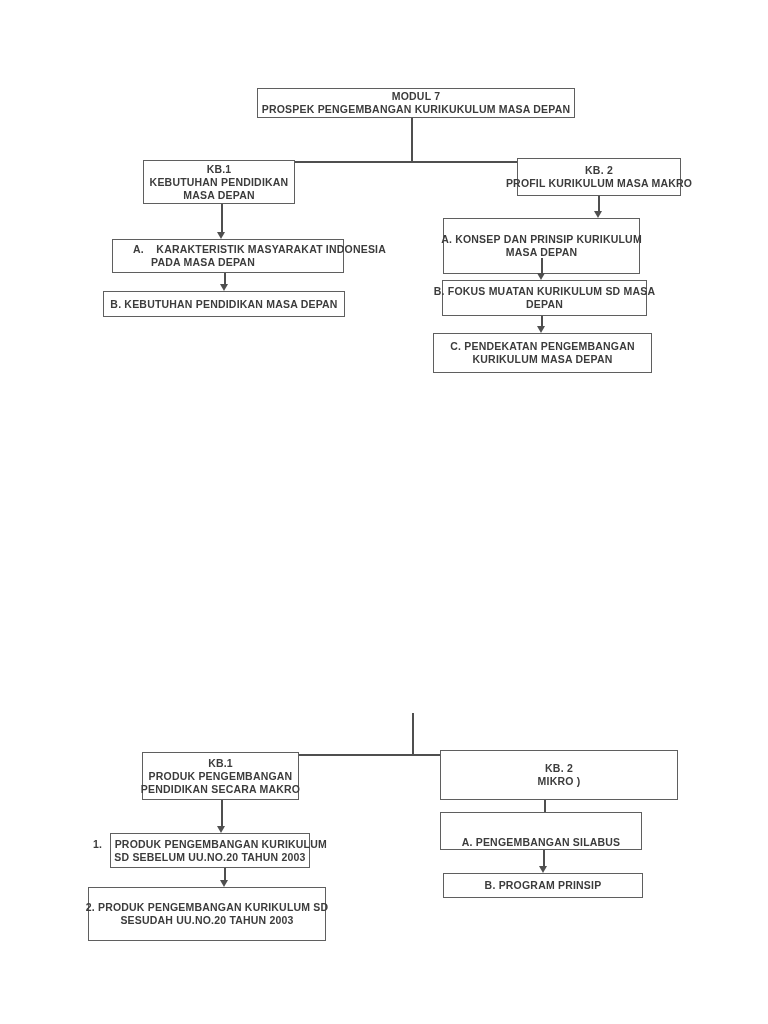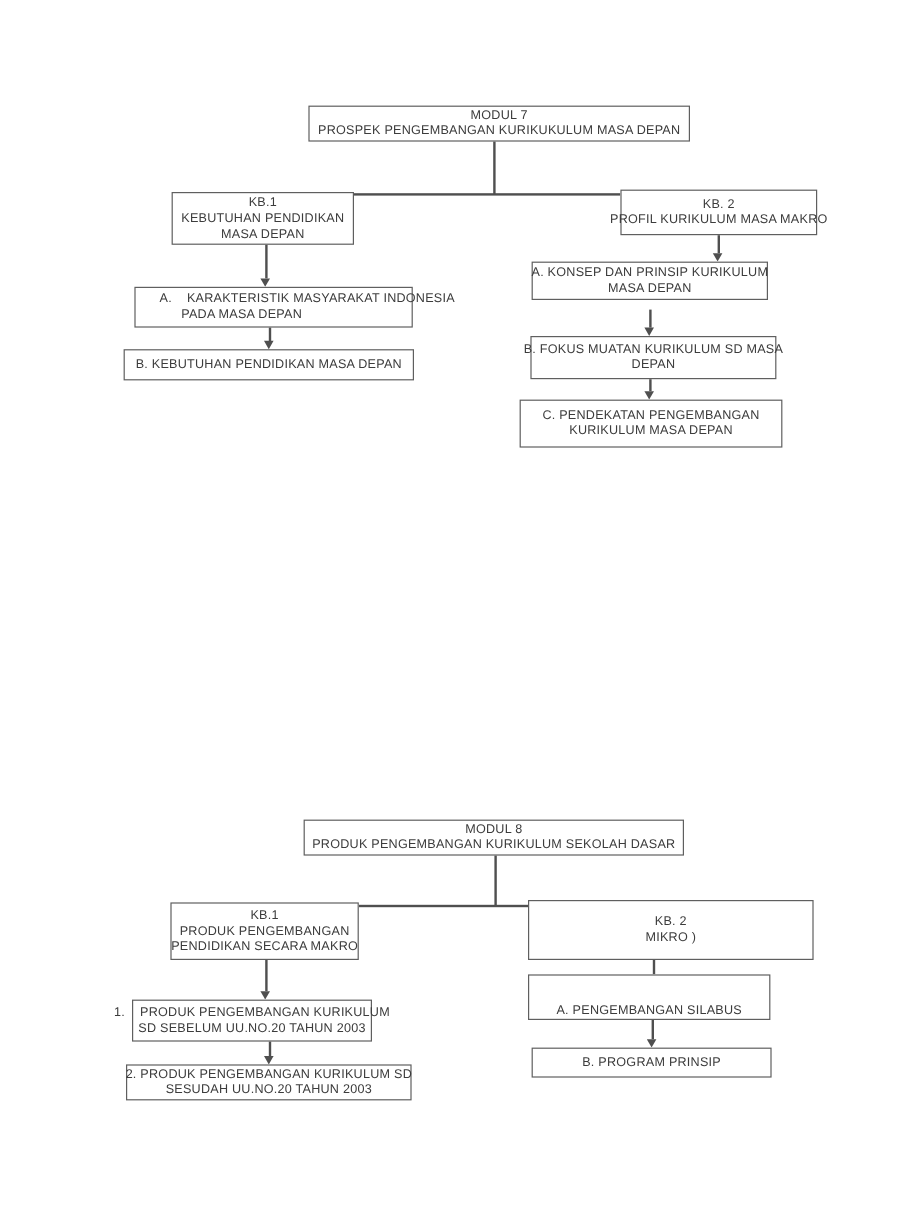--- a/index.html
+++ b/index.html
@@ -15,21 +15,21 @@
     font-family:"Liberation Sans", sans-serif;
     overflow:hidden;
   }
   .box{
     position:absolute;
     box-sizing:border-box;
     border:1.5px solid var(--border);
     background:#ffffff;
     color:var(--text);
     font-size:10.5px;
-    font-weight:normal;
+    font-weight:bold;
     line-height:13px;
     display:flex;
     flex-direction:column;
     justify-content:center;
     align-items:center;
     text-align:center;
     letter-spacing:0.2px;
   }
   .box .ln{white-space:pre;}
   .box.left-align{align-items:flex-start;text-align:center;}
@@ -80,45 +80,41 @@
   <div class="vline" style="left:224px;top:273px;height:12px;"></div>
   <div class="arrowhead" style="left:220px;top:284px;"></div>
 
   <div class="box" style="left:103px;top:291px;width:242px;height:26px;">
     <div class="ln">B. KEBUTUHAN PENDIDIKAN MASA DEPAN</div>
   </div>
 
   <div class="vline" style="left:598px;top:196px;height:15px;"></div>
   <div class="arrowhead" style="left:594px;top:211px;"></div>
 
-  <div class="box" style="left:443px;top:218px;width:197px;height:32px;">
+  <div class="box" style="left:443px;top:218px;width:197px;height:56px;">
     <div class="ln">A. KONSEP DAN PRINSIP KURIKULUM</div>
     <div class="ln">MASA DEPAN</div>
   </div>
 
   <div class="vline" style="left:541px;top:258px;height:15px;"></div>
   <div class="arrowhead" style="left:537px;top:273px;"></div>
 
   <div class="box" style="left:442px;top:280px;width:205px;height:36px;">
     <div class="ln">B. FOKUS MUATAN KURIKULUM SD MASA</div>
     <div class="ln">DEPAN</div>
   </div>
 
   <div class="vline" style="left:541px;top:316px;height:10px;"></div>
   <div class="arrowhead" style="left:537px;top:326px;"></div>
 
   <div class="box" style="left:433px;top:333px;width:219px;height:40px;">
     <div class="ln">C. PENDEKATAN PENGEMBANGAN</div>
     <div class="ln">KURIKULUM MASA DEPAN</div>
   </div>
 
-  <div class="box" style="left:253px;top:683px;width:317px;height:30px;">
-    <div class="ln">MODUL 8</div>
-    <div class="ln">PRODUK PENGEMBANGAN KURIKULUM SEKOLAH DASAR</div>
-  </div>
 
   <div class="vline" style="left:412px;top:713px;height:42px;"></div>
   <div class="hline" style="left:299px;top:754px;width:141px;"></div>
 
   <div class="box" style="left:142px;top:752px;width:157px;height:48px;">
     <div class="ln">KB.1</div>
     <div class="ln">PRODUK PENGEMBANGAN</div>
     <div class="ln">PENDIDIKAN SECARA MAKRO</div>
   </div>
 
@@ -131,21 +127,21 @@
   <div class="arrowhead" style="left:217px;top:826px;"></div>
 
   <div class="box" style="left:110px;top:833px;width:200px;height:35px;">
     <div class="ln">1.    PRODUK PENGEMBANGAN KURIKULUM</div>
     <div class="ln">SD SEBELUM UU.NO.20 TAHUN 2003</div>
   </div>
 
   <div class="vline" style="left:224px;top:868px;height:12px;"></div>
   <div class="arrowhead" style="left:220px;top:880px;"></div>
 
-  <div class="box" style="left:105px;top:887px;width:238px;height:30px;text-align:right;">
+  <div class="box" style="left:88px;top:887px;width:238px;height:54px;text-align:right;">
     <div class="ln">2. PRODUK PENGEMBANGAN KURIKULUM SD</div>
     <div class="ln">SESUDAH UU.NO.20 TAHUN 2003</div>
   </div>
 
   <div class="vline" style="left:544px;top:800px;height:12px;"></div>
 
   <div class="box top-align" style="left:440px;top:812px;width:202px;height:38px;">
     <div class="ln">A. PENGEMBANGAN SILABUS</div>
   </div>
 

